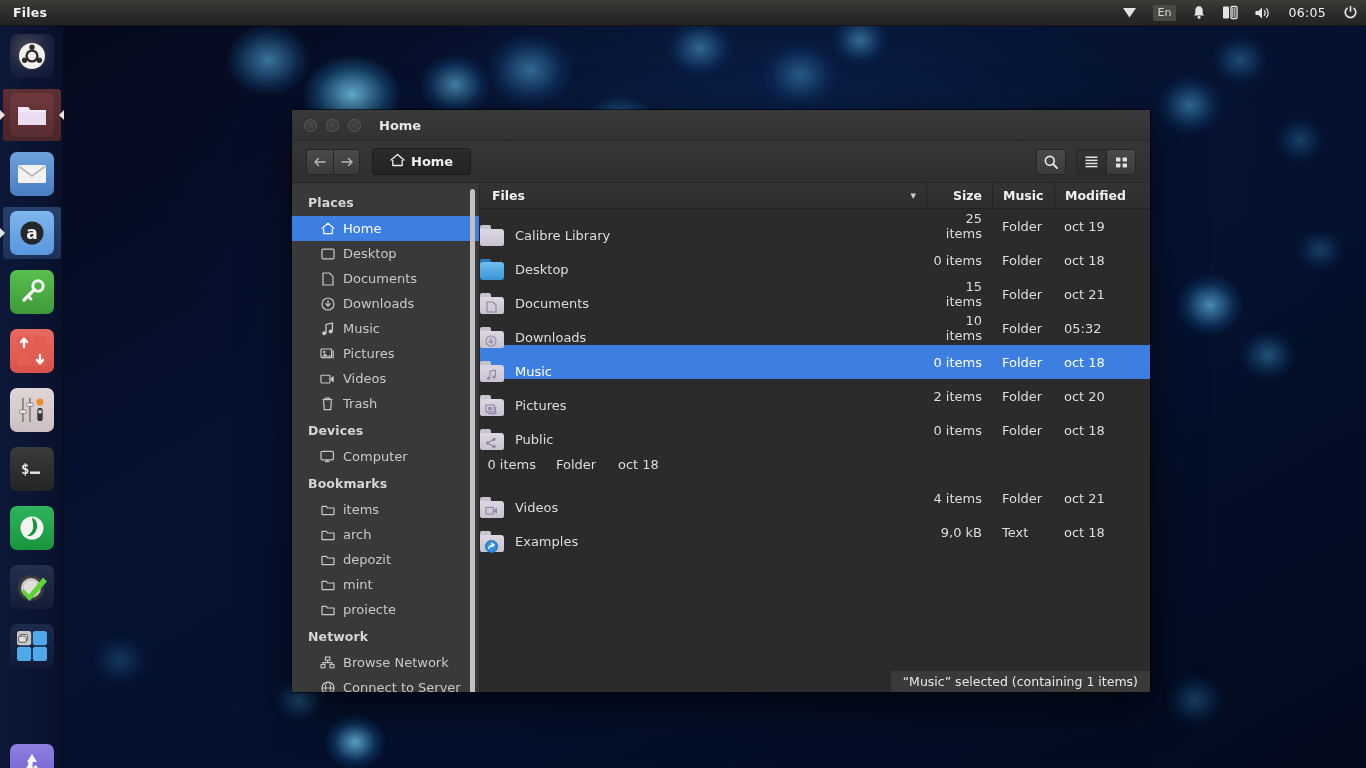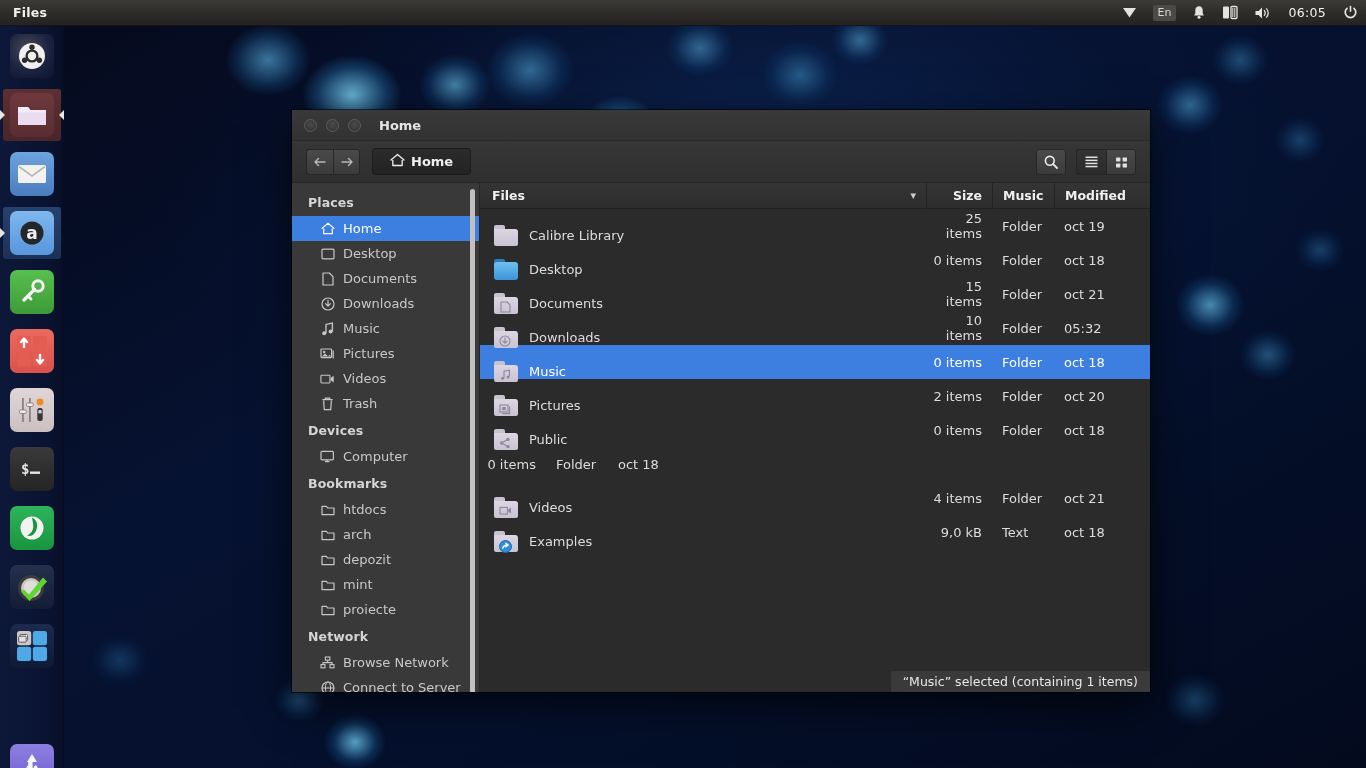--- a/index.html
+++ b/index.html
@@ -177,21 +177,21 @@
   .ch-size{ width:66px; justify-content:flex-end; padding-right:10px;
             border-left:1px solid #232323; height:26px; }
   .ch-type{ width:62px; padding-left:10px;
             border-left:1px solid #232323; height:26px; }
   .ch-mod{ width:96px; padding-left:10px;
            border-left:1px solid #232323; height:26px;text-align:center; }
   .sortarrow{ color:#cfcecc; margin-right:10px; font-size:11px; }
 
   .row{ height:34px; display:flex; align-items:center; color:#dedddb; font-size:13px; }
   .row.sel{ background:#3d7fe0; color:#ffffff; }
-  .r-name{ flex:1; display:flex; align-items:center; gap:11px; padding-left:14px; min-width:0;margin-top:19px; }
+  .r-name{ flex:1; display:flex; align-items:center; gap:11px; min-width:0;margin-top:19px; }
   .r-size{ width:66px; text-align:right; padding-right:10px; }
   .r-type{ width:62px; padding-left:10px; }
   .r-mod{ width:96px; padding-left:10px; }
 
   
   .fico{ width:24px; height:21px; position:relative; flex:0 0 24px; }
   .fico .tab{
     position:absolute; left:0; top:0; width:11px; height:5px;
     background:#c8c2cf; border-radius:2px 2px 0 0;
   }
@@ -573,21 +573,21 @@
       </div>
 
       <div class="sb-head">Bookmarks</div>
 
       <div class="sb-item">
         <span class="ic">
           <svg width="14" height="12" viewBox="0 0 14 12">
             <path d="M1 2.4 L5.4 2.4 L6.6 4 L13 4 L13 10.6 L1 10.6 Z" fill="none" stroke="#c9c8c6" stroke-width="1.2" stroke-linejoin="round"></path>
           </svg>
         </span>
-        <span>htdocs</span>
+        <span>items</span>
       </div>
       <div class="sb-item">
         <span class="ic">
           <svg width="14" height="12" viewBox="0 0 14 12">
             <path d="M1 2.4 L5.4 2.4 L6.6 4 L13 4 L13 10.6 L1 10.6 Z" fill="none" stroke="#c9c8c6" stroke-width="1.2" stroke-linejoin="round"></path>
           </svg>
         </span>
         <span>arch</span>
       </div>
       <div class="sb-item">

